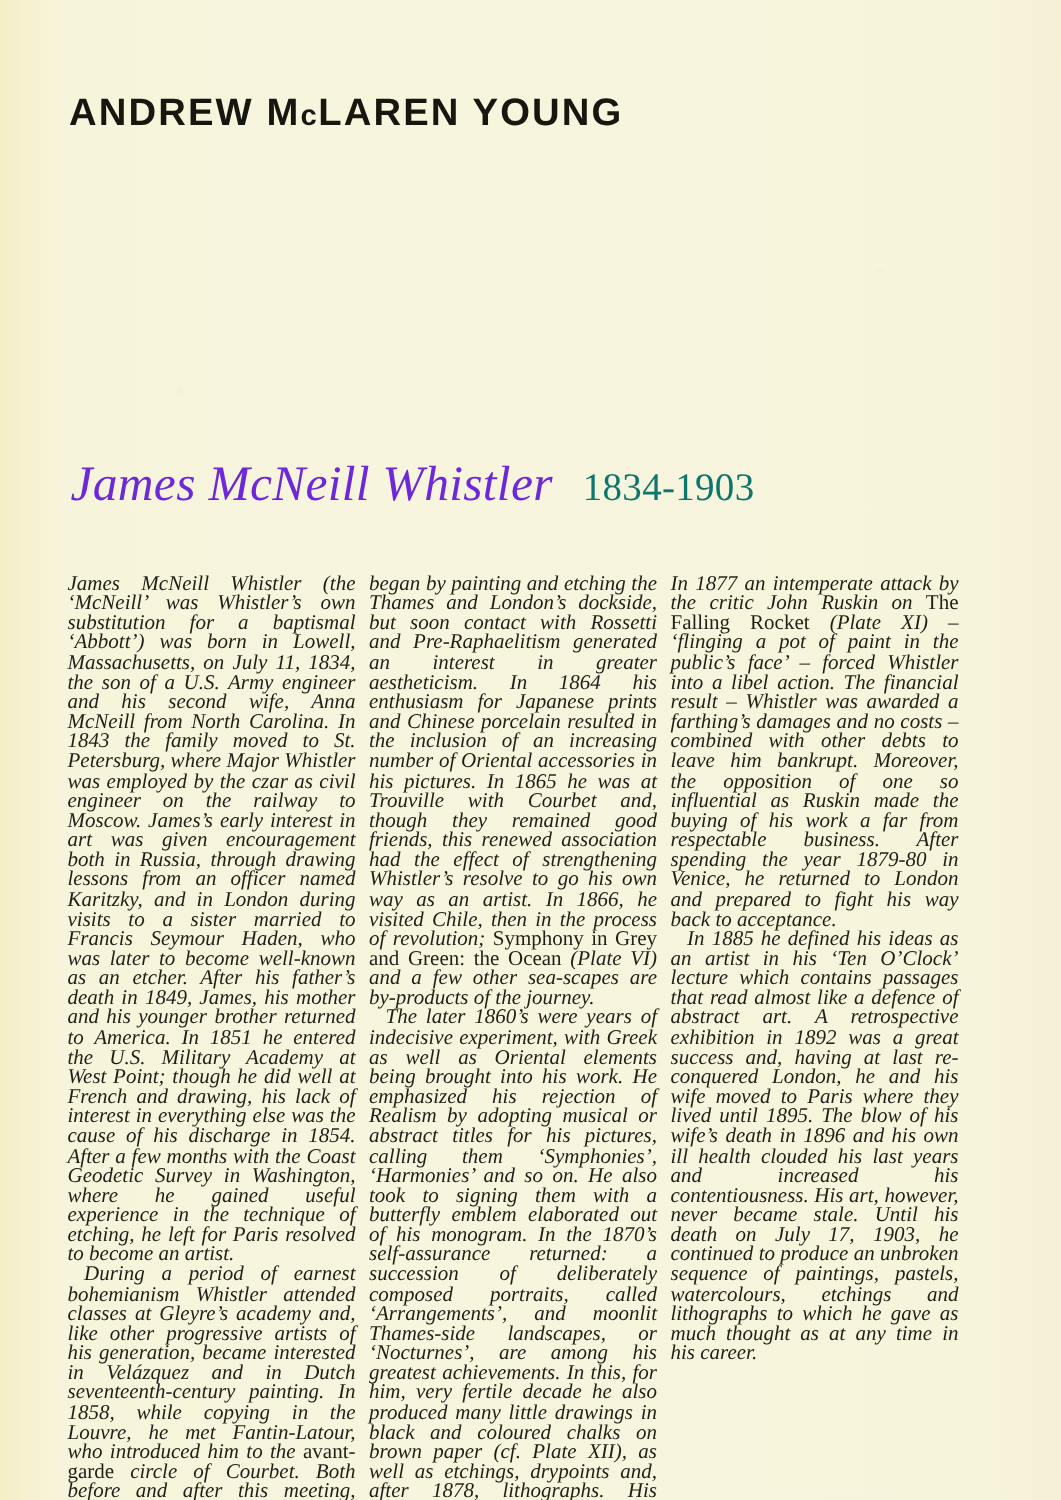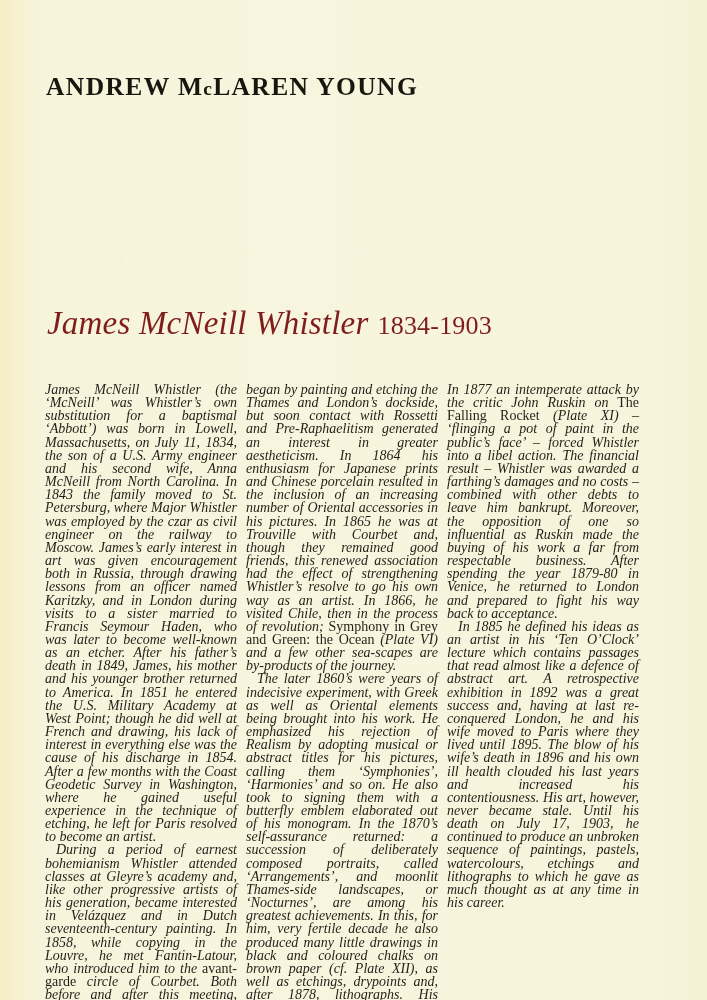--- a/index.html
+++ b/index.html
@@ -13,56 +13,55 @@
     color:#1d1d18;
     position:relative;
     overflow:hidden;
   }
 
   .page { position:absolute; inset:0; }
 
   
   .masthead { position:absolute; left:46px; top:62px; width:620px; }
   .author {
-    font-family:Liberation Serif, serif;
+    font-family:Liberation Sans, sans-serif;
     font-size:25.5px;
     font-weight:700;
     letter-spacing:1.4px;
     color:#17170f;
     line-height:1.05;
     white-space:nowrap;
-    margin-top:12px;
   }
   .author .sc { font-size:19.5px; letter-spacing:1.1px; }
   .affil {
     margin-top:9px;
     font-family:"Liberation Serif", serif;
     font-size:11.2px;
     font-weight:700;
     letter-spacing:1.25px;
     color:#1b1b12;
     white-space:nowrap;
   }
 
   
   .title-block { position:absolute; left:47px; top:305px; white-space:nowrap; }
   .title-main {
     font-family:"Liberation Serif", serif;
     font-style:italic;
     font-size:33px;
-    color:#7f1d1d;
+    color:#6d28d9;
     letter-spacing:0.2px;
   }
   .title-dates {
     font-family:"Liberation Serif", serif;
     font-style:normal;
     font-size:26px;
     letter-spacing:0.2px;
-    color:#7f1d1d;
-    margin-left:9px;
+    color:#0f766e;
+    margin-left:20px;
   }
 
   
   .columns {
     position:absolute;
     left:45px;
     top:383px;
     width:618px;
     display:flex;
     gap:0;

